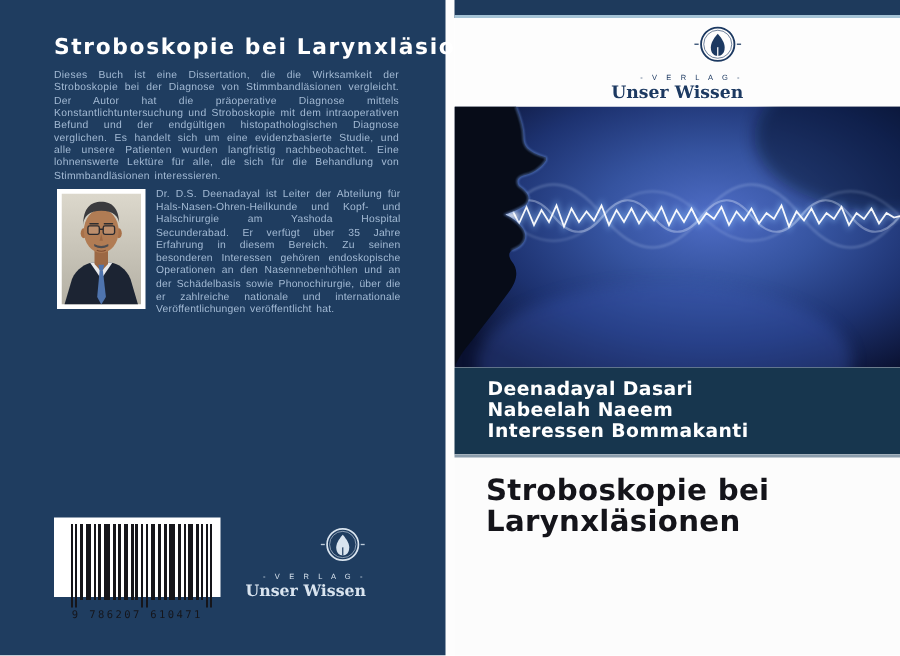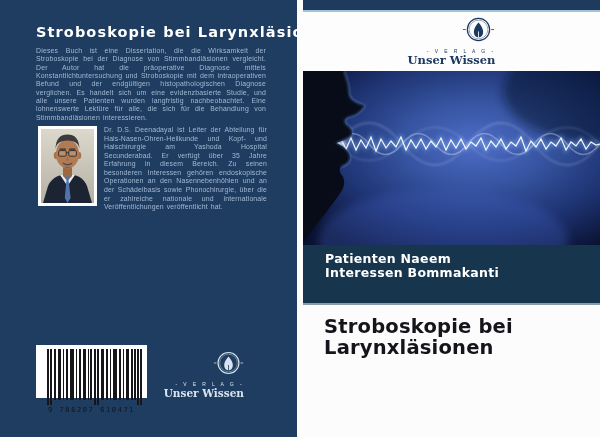--- a/index.html
+++ b/index.html
@@ -230,21 +230,22 @@
                  C42,47 41,50 43,53 C49,57 51,61 48,65 C45,68 39,70 34,72
                  C40,75 46,80 47,85 C48,90 44,94 38,96 C36,97.5 36,100 38,103
                  C43,109 42,116 36,124 C28,135 18,148 10,158 C5,164 2,169 0,174 Z" fill="#070c18"></path>
         <path d="M41,0 C44,8 46,14 46,20 C46,26 48,30 61,34 L61,36 C57,42 51,45 46,46
                  C42,47 41,50 43,53 C49,57 51,61 48,65 C45,68 39,70 34,72
                  C40,75 46,80 47,85 C48,90 44,94 38,96" fill="none" stroke="#6f97e0" stroke-width="1.2" opacity="0.65" filter="url(#b1)"></path>
       </svg>
     </div>
 
     <div class="author-band">
-      <div class="author-name">Patienten Naeem</div>
+      <div class="author-name">Deenadayal Dasari</div>
+      <div class="author-name">Nabeelah Naeem</div>
       <div class="author-name">Interessen Bommakanti</div>
     </div>
 
     <div class="title-band">
       <div class="front-title">Stroboskopie bei Larynxläsionen</div>
     </div>
   </div>
 </div>
 
 </body></html>

